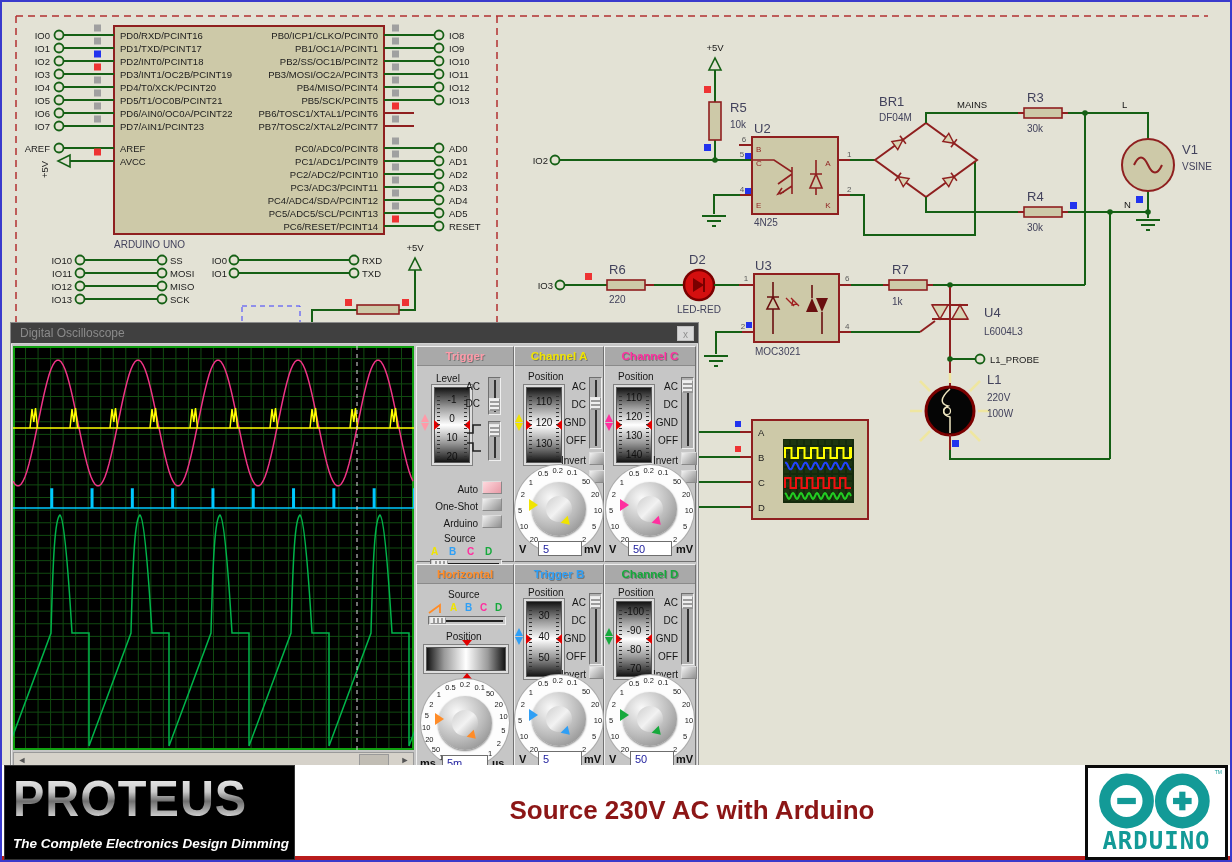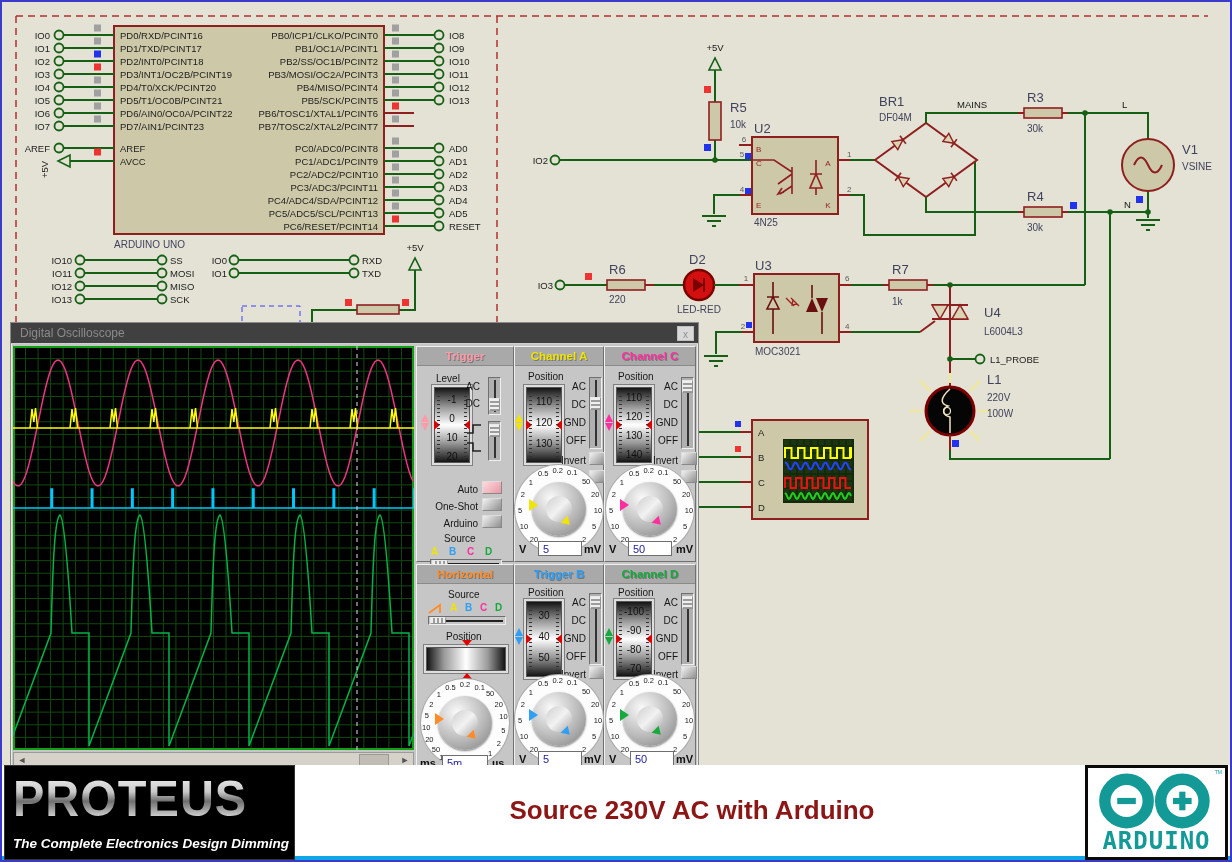--- a/index.html
+++ b/index.html
@@ -77,21 +77,21 @@
   .knob .dial-in{position:absolute;left:33px;top:33px;width:26px;height:26px;border-radius:50%;
     background:linear-gradient(135deg,#cfcfcf,#f2f2f2 50%,#a8a8a8);}
   .knum{position:absolute;font-size:7.5px;color:#1a1a1a;transform:translate(-50%,-50%);}
   .kmark{position:absolute;width:0;height:0;}
   .unit{position:absolute;font-size:11px;font-weight:bold;color:#101010;}
   .vbox{position:absolute;background:#fff;border:1px solid #6e6e6e;font-size:11px;
     color:#1c1c9c;padding:1px 0 0 4px;height:15px;}
   .edge-ic{position:absolute;}
   
   #footer{position:absolute;left:0;right:0;top:763px;bottom:0;background:#ffffff;
-    border-bottom:4px solid #0ea5e9;}
+    border-bottom:4px solid #b91c1c;}
   #proteus-box{position:absolute;left:2px;top:0;width:291px;height:95px;background:#000;
     border:1px solid #333;}
   #proteus-name{position:absolute;left:8px;top:2px;font-size:47px;font-weight:bold;
     letter-spacing:1px;transform:scaleY(1.08);transform-origin:top left;
     background:linear-gradient(180deg,#ffffff,#c9c9c9 40%,#6e6e6e 56%,#efefef 90%);
     -webkit-background-clip:text;background-clip:text;color:transparent;
     font-family:"Liberation Sans",sans-serif;}
   #proteus-tagline{position:absolute;left:8px;bottom:8px;color:#fff;font-size:13.5px;
     font-style:italic;font-weight:bold;white-space:nowrap;}
   #footer-caption{position:absolute;left:295px;width:790px;top:30px;text-align:center;

